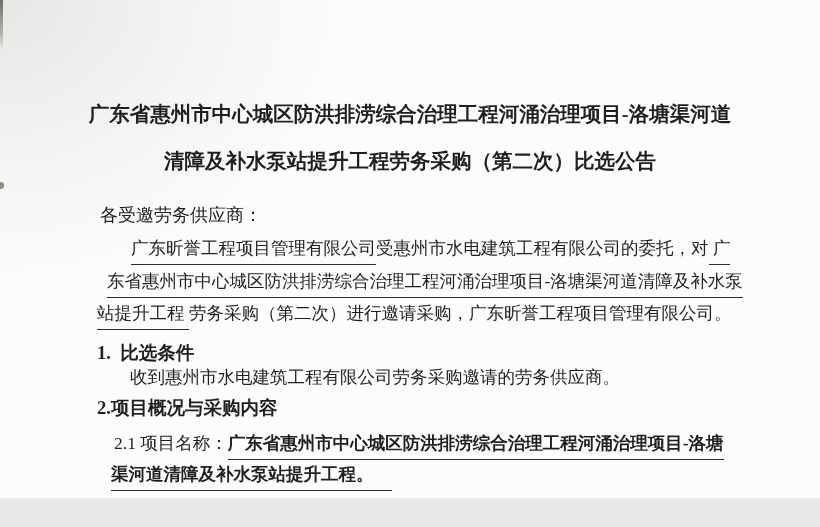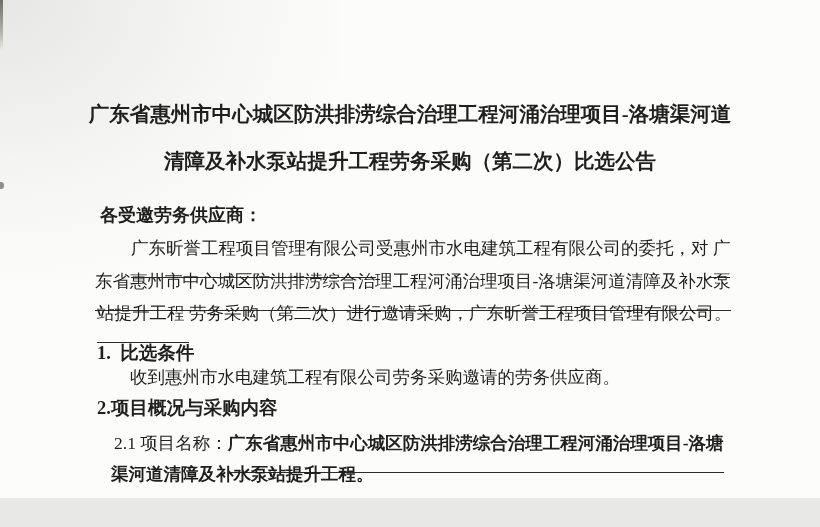--- a/index.html
+++ b/index.html
@@ -52,37 +52,37 @@
     text-align: center;
     font-weight: bold;
     font-size: 20.5px;
   }
   .t1 { top: 101px; }
   .t2 { top: 148px; }
 
   .bold { font-weight: bold; }
   .heading { font-weight: bold; font-size: 18.5px; }
 
-  .salutation { left: 100px; top: 204px; font-weight: bold; font-size: 18px; }
+  .salutation { left: 100px; top: 204px; font-weight: normal; font-size: 18px; }
 
   .p1 { left: 131px; top: 237px; }
-  .p2 { left: 95px;  top: 270px; }
+  .p2 { left: 107px;  top: 270px; }
   .p3 { left: 97px;  top: 302px; }
 
   .h1-line { left: 97px;  top: 341px; }
   .s1-body { left: 130px; top: 366px; }
   .h2-line { left: 97px;  top: 396px; }
 
   .s21a { left: 114px; top: 432px; }
   .s21b { left: 111px;  top: 463px; }
   .s22  { left: 130px; top: 493px; }
 
   .u {
     border-bottom: 1.5px solid #2b2b2b;
-    padding-bottom: 19px;
+    padding-bottom: 6px;
   }
   .pad-r { padding-right: 18px; }
 </style>
 </head>
 <body>
 
 <div class="page">
 
   <div class="scan-shade"></div>
   <div class="edge-line"></div>

